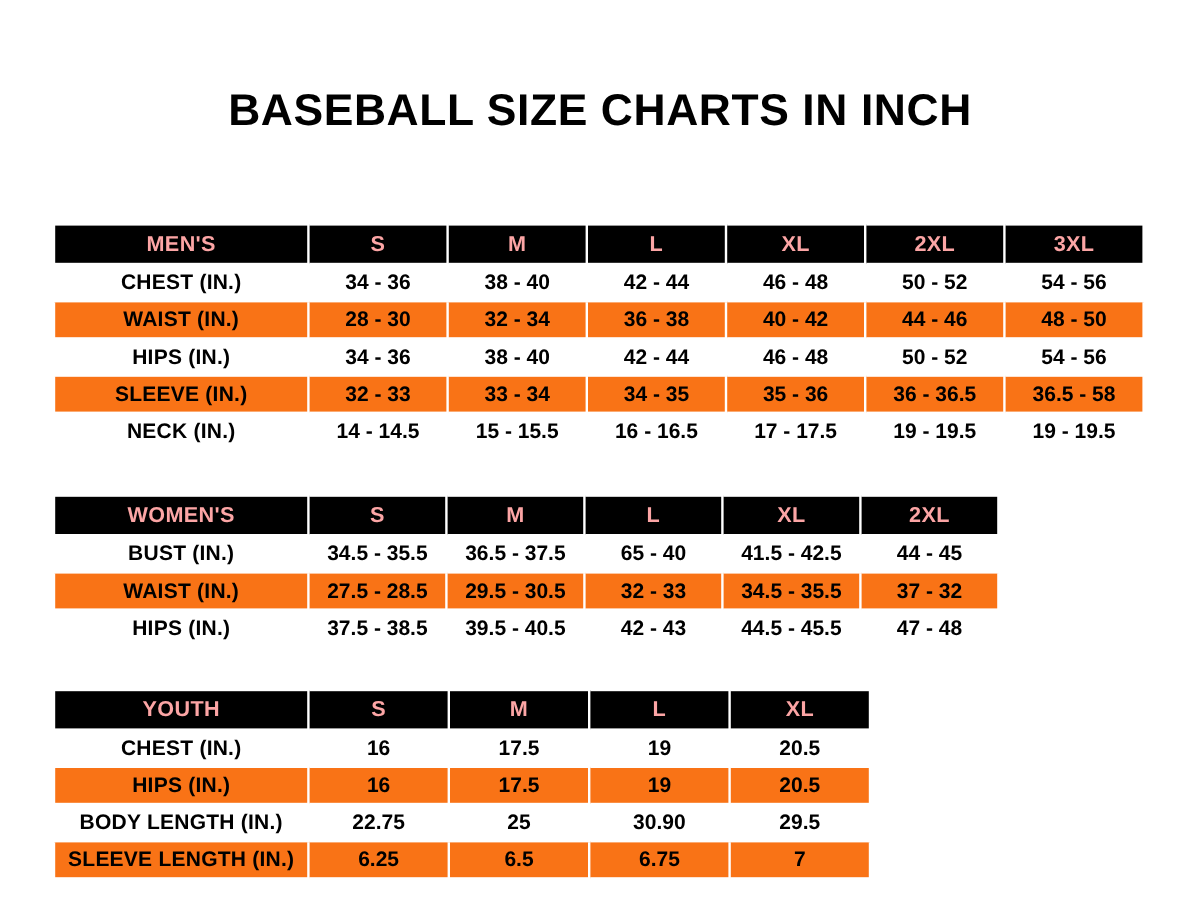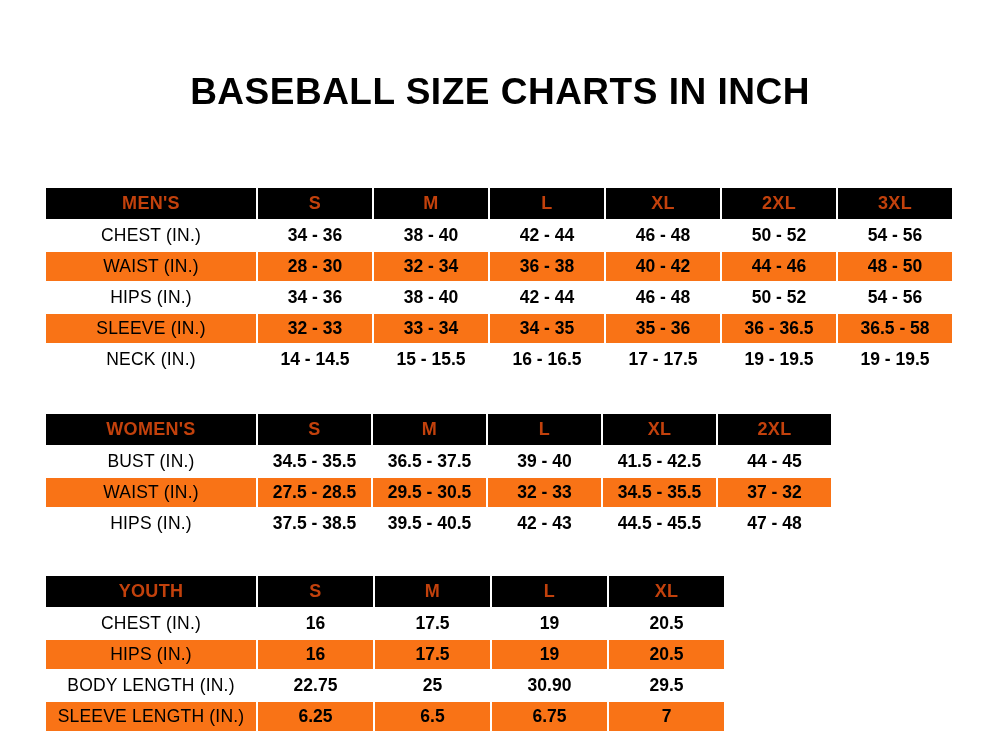--- a/index.html
+++ b/index.html
@@ -51,37 +51,37 @@
     text-align: center;
     font-weight: bold;
     font-size: 17.5px;
     height: 31px;
     padding: 0 2px;
     box-sizing: border-box;
     white-space: nowrap;
   }
   thead th {
     background: #000000;
-    color: #c2410c;
+    color: #fca5a5;
     font-size: 18px;
     height: 33px;
     letter-spacing: 0.3px;
   }
   thead th.rowlabel {
     text-align: center;
   }
   tbody td {
     background: #ffffff;
     color: #000000;
   }
   tbody tr.alt td {
     background: #f97316;
   }
   tbody td.rowlabel {
-    font-weight: normal;
+    font-weight: bold;
     letter-spacing: 0.2px;
   }
   .spacer-lg { height: 36px; }
   .spacer-md { height: 34px; }
 
   
   table.men col.c0 { width: 212px; }
   table.men col.cx { width: 116px; }
 
   table.women col.c0 { width: 212px; }
@@ -188,21 +188,21 @@
           <th>L</th>
           <th>XL</th>
           <th>2XL</th>
         </tr>
       </thead>
       <tbody>
         <tr>
           <td class="rowlabel">BUST (IN.)</td>
           <td>34.5 - 35.5</td>
           <td>36.5 - 37.5</td>
-          <td>39 - 40</td>
+          <td>65 - 40</td>
           <td>41.5 - 42.5</td>
           <td>44 - 45</td>
         </tr>
         <tr class="alt">
           <td class="rowlabel">WAIST (IN.)</td>
           <td>27.5 - 28.5</td>
           <td>29.5 - 30.5</td>
           <td>32 - 33</td>
           <td>34.5 - 35.5</td>
           <td>37 - 32</td>

